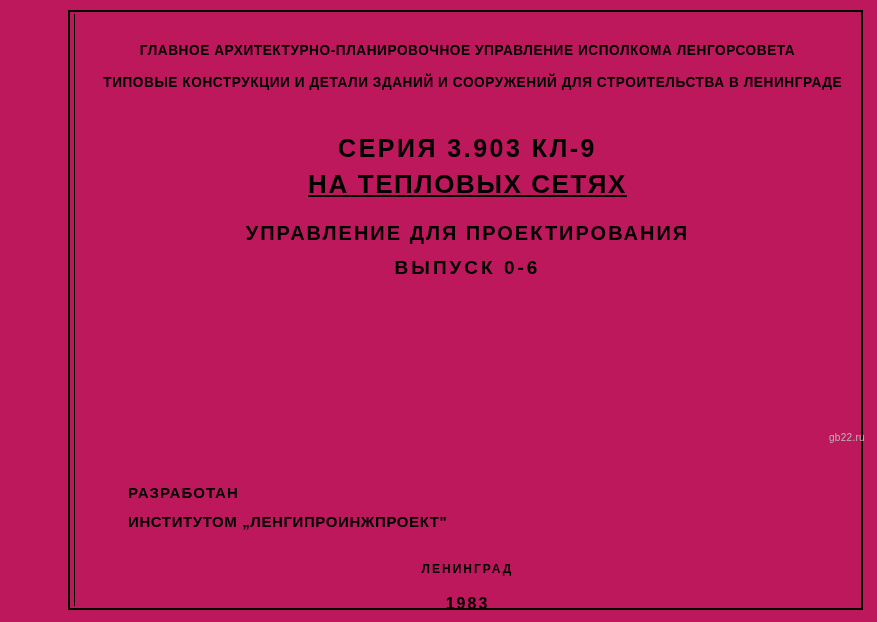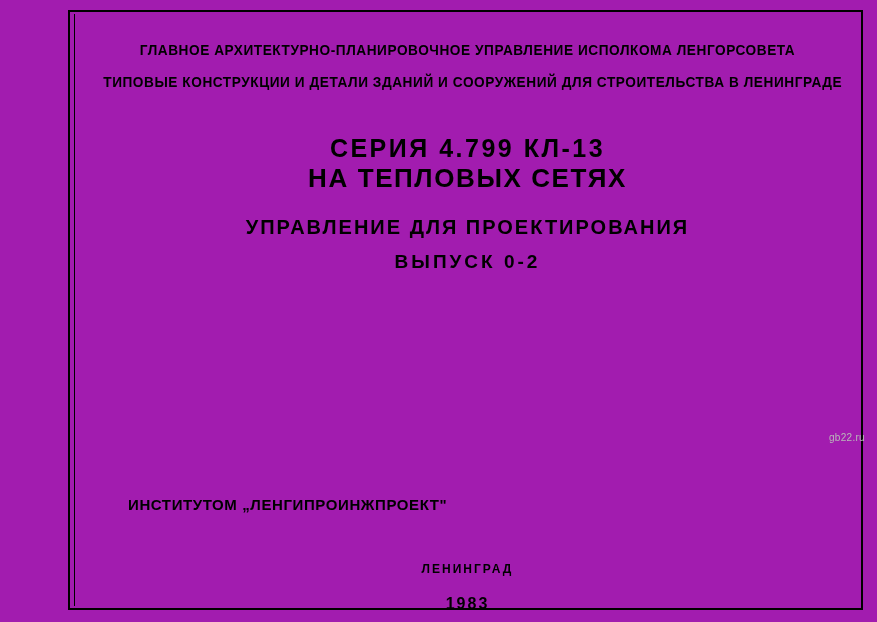--- a/index.html
+++ b/index.html
@@ -12,21 +12,21 @@
     height: 622px;
     overflow: hidden;
     font-family: "Liberation Sans", sans-serif;
     color: #000000;
   }
 
   #page {
     position: relative;
     width: 877px;
     height: 622px;
-    background: #a21caf;
+    background: #be185d;
   }
 
   
   #page-frame {
     position: absolute;
     left: 68px;
     top: 10px;
     width: 795px;
     height: 600px;
     border: 2px solid #000000;
@@ -81,22 +81,24 @@
     margin-top: 26px;
     font-size: 30px;
     letter-spacing: 2px;
   }
   .subtitle1 {
     margin-top: 26px;
     font-size: 26px;
     letter-spacing: 1.6px;
   }
   .subtitle2 {
+    margin-top: 6px;
     font-size: 26px;
     letter-spacing: 1.6px;
+    text-decoration: underline;
   }
   .materials {
     margin-top: 22px;
     font-size: 20px;
     letter-spacing: 2px;
   }
   .issue {
     margin-top: 12px;
     font-size: 19px;
     letter-spacing: 3px;
@@ -159,31 +161,32 @@
 
   <div id="page-frame"></div>
   <div id="page-frame-inner"></div>
 
   <div class="content">
 
     <div class="line hdr1">ГЛАВНОЕ АРХИТЕКТУРНО-ПЛАНИРОВОЧНОЕ УПРАВЛЕНИЕ ИСПОЛКОМА ЛЕНГОРСОВЕТА</div>
 
     <div class="line hdr2">ТИПОВЫЕ КОНСТРУКЦИИ И ДЕТАЛИ ЗДАНИЙ И СООРУЖЕНИЙ ДЛЯ СТРОИТЕЛЬСТВА В ЛЕНИНГРАДЕ</div>
 
-    <div class="line series">СЕРИЯ  4.799 КЛ-13</div>
+    <div class="line series">СЕРИЯ  3.903 КЛ-9</div>
 
 
 
     <div class="line subtitle2">НА ТЕПЛОВЫХ СЕТЯХ</div>
 
     <div class="line materials">УПРАВЛЕНИЕ  ДЛЯ  ПРОЕКТИРОВАНИЯ</div>
 
-    <div class="line issue">ВЫПУСК   0-2</div>
+    <div class="line issue">ВЫПУСК   0-6</div>
 
     <div class="developer-block">
+      <div class="dev1">РАЗРАБОТАН</div>
       <div class="dev2">ИНСТИТУТОМ „ЛЕНГИПРОИНЖПРОЕКТ"</div>
     </div>
 
     <div class="city-block">
       <div class="city">ЛЕНИНГРАД</div>
       <div class="year">1983</div>
     </div>
 
   </div>
 

